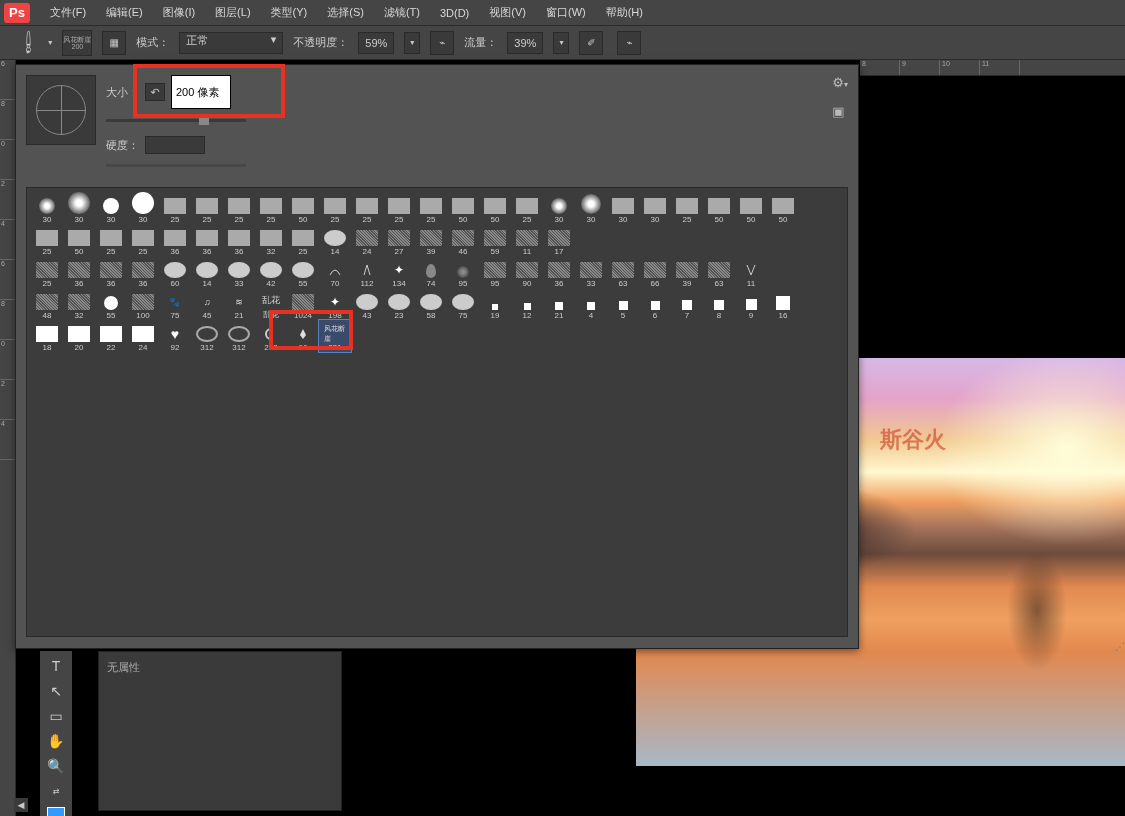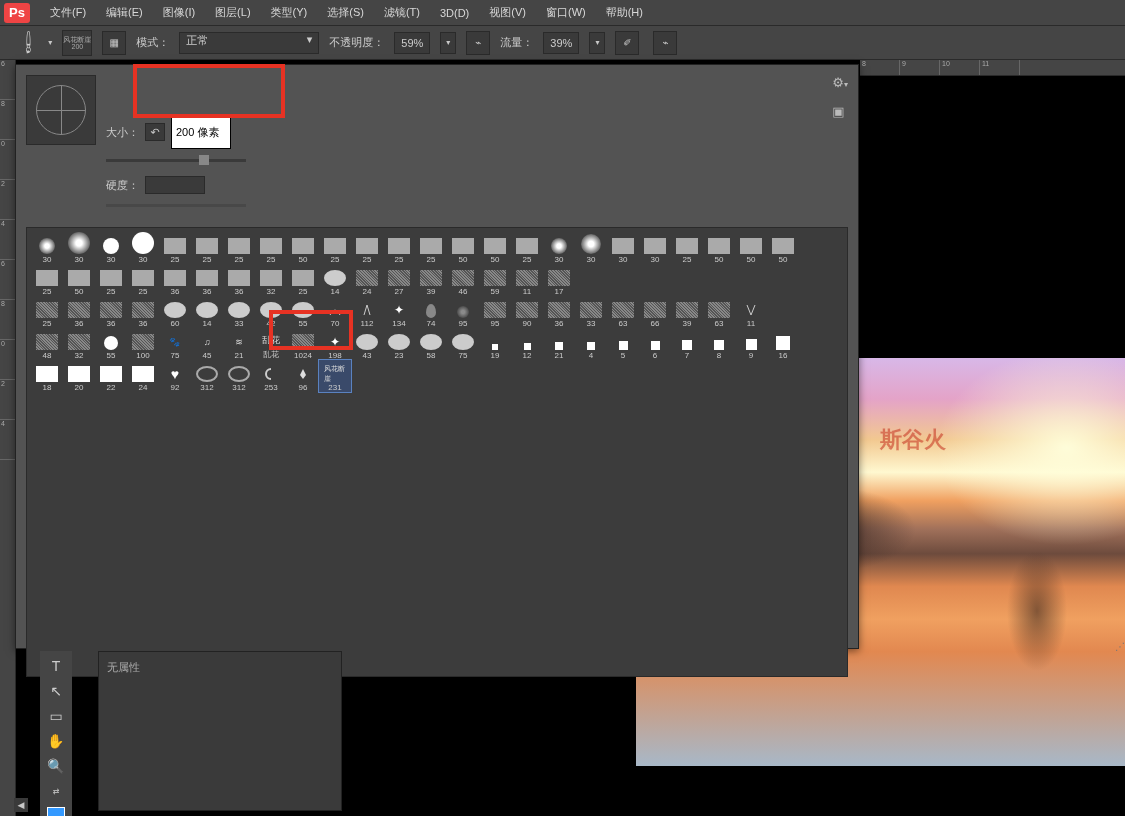--- a/index.html
+++ b/index.html
@@ -139,21 +139,21 @@
       position: relative;
     }
     .preview-circle::before, .preview-circle::after {
       content: '';
       position: absolute;
       background: #888;
     }
     .preview-circle::before { left: 50%; top: 0; bottom: 0; width: 1px; }
     .preview-circle::after { top: 50%; left: 0; right: 0; height: 1px; }
     .panel-sliders { flex: 1; }
-    .slider-row { display: flex; align-items: center; gap: 6px; margin-bottom: 10px; margin-top: 40px; }
+    .slider-row { display: flex; align-items: center; gap: 6px; margin-bottom: 10px; }
     .slider-label { color: #ccc; }
     .undo-btn {
       width: 20px;
       height: 18px;
       background: #3a3a3a;
       border: 1px solid #2a2a2a;
       display: flex;
       align-items: center;
       justify-content: center;
       font-size: 11px;
@@ -382,21 +382,21 @@
   <span class="brush-icon">🖌</span>
   <span style="font-size:8px;">▾</span>
   <div class="tool-preset">
     <span>风花断崖</span>
     <span>200</span>
   </div>
   <div class="sq-btn">
       <span style="font-size:10px;">▦</span>
     </div>
   <span class="opt-label">模式：</span>
-  <div class="opt-select" style="width:140px;">正常</div>
+  <div class="opt-select" style="width:104px;">正常</div>
   <span class="opt-label">不透明度：</span>
   <div class="opt-value">59%</div>
   <div class="drop-arrow">▾</div>
   <div class="sq-btn">
       <span style="font-size:10px;">⌁</span>
     </div>
   <span class="opt-label">流量：</span>
   <div class="opt-value">39%</div>
   <div class="drop-arrow">▾</div>
   <div class="sq-btn">

